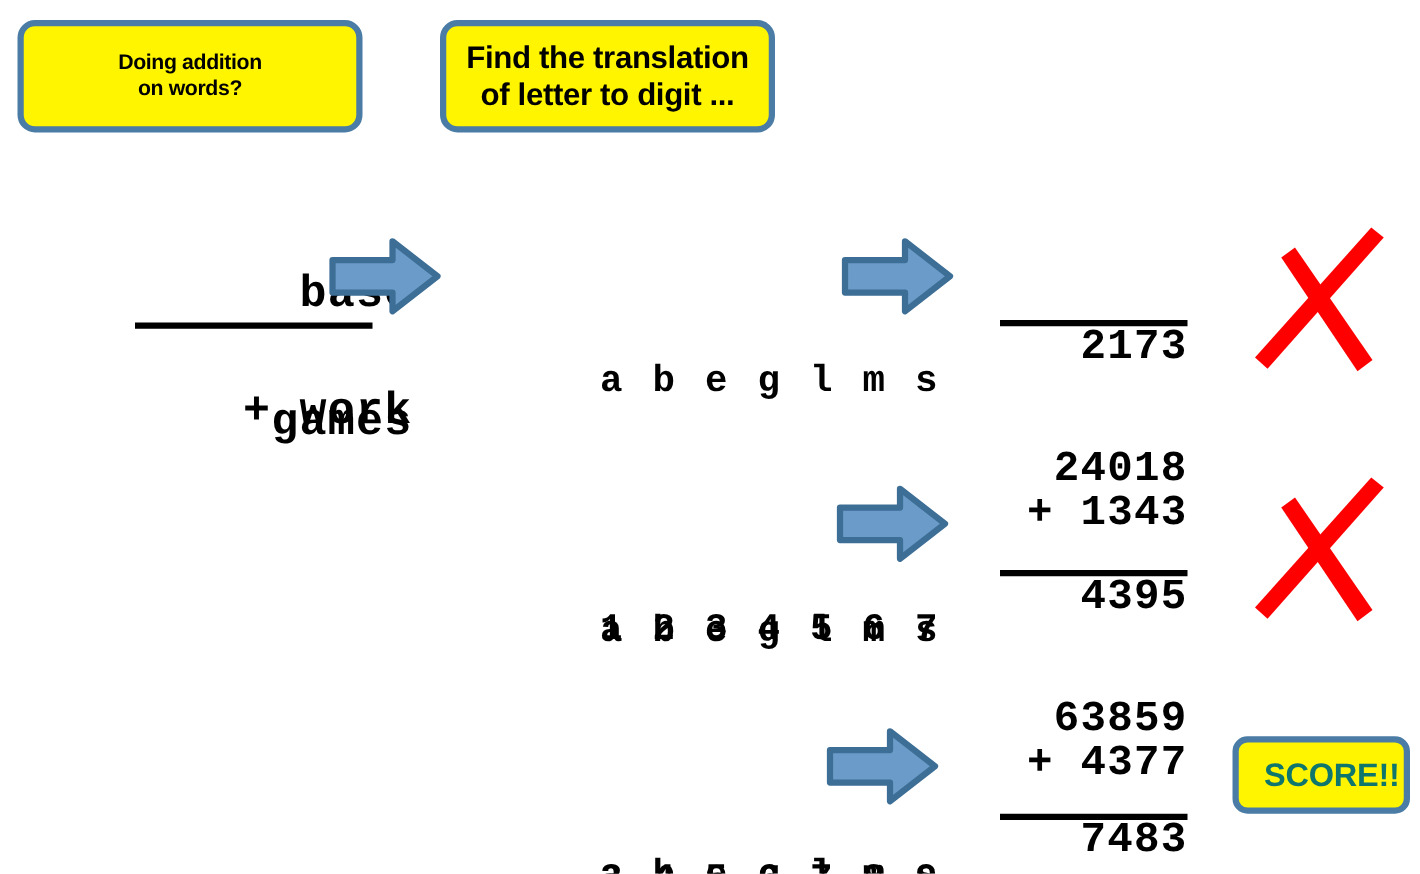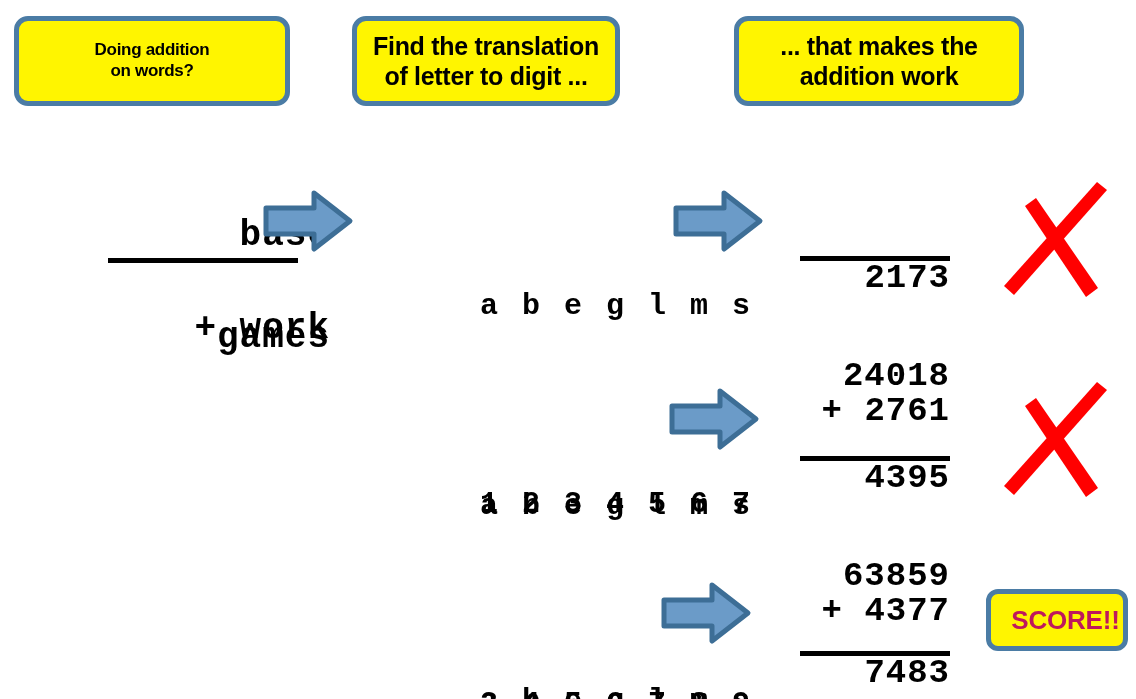--- a/index.html
+++ b/index.html
@@ -102,21 +102,21 @@
   
   .score-badge {
     position: absolute;
     background: #FFF500;
     border: 5px solid #4B7CA5;
     border-radius: 12px;
     box-sizing: border-box;
     display: flex;
     align-items: center;
     justify-content: center;
-    color: #be185d;
+    color: #0f766e;
     font-weight: bold;
     font-size: 26px;
     letter-spacing: -0.2px;
     font-family: "Liberation Sans", sans-serif;
     padding-left: 17px;
   }
 </style>
 </head>
 <body>
 
@@ -133,24 +133,20 @@
 
   <div class="bubble" style="left:352px; top:16px; width:268px; height:90px; font-size:25px;justify-content:center;">
     <span class="bubble-text">Find the translation
 of letter to digit ...</span>
   </div>
   <svg class="tail" style="left:500px; top:98px;" width="110" height="48" viewBox="0 0 110 48">
     <path d="M 5 2 L 5 44 L 70 6 L 104 6 Z" fill="#FFF500" stroke="#4B7CA5" stroke-width="5" stroke-linejoin="round"></path>
     <path d="M 8 -6 L 101 -6 L 101 8 L 8 8 Z" fill="#FFF500"></path>
   </svg>
 
-  <div class="bubble" style="left:734px; top:16px; width:290px; height:90px; font-size:25px;">
-    <span class="bubble-text">... that makes the
-addition work</span>
-  </div>
   <svg class="tail" style="left:870px; top:98px;" width="110" height="48" viewBox="0 0 110 48">
     <path d="M 5 2 L 5 44 L 70 6 L 104 6 Z" fill="#FFF500" stroke="#4B7CA5" stroke-width="5" stroke-linejoin="round"></path>
     <path d="M 8 -6 L 101 -6 L 101 8 L 8 8 Z" fill="#FFF500"></path>
   </svg>
 
   <div class="mono word-puzzle" style="left:100px; top:166px; width:230px; text-align:right;">
     <span class="line">base</span><br>
     <span class="line">+ work</span>
   </div>
   <div class="rule" style="left:108px; top:258px; width:190px;"></div>
@@ -170,21 +166,21 @@
       <span class="cell">1</span><span class="cell">2</span><span class="cell">3</span><span class="cell">4</span><span class="cell">5</span><span class="cell">6</span><span class="cell">7</span>
     </span>
   </div>
 
   <svg class="arrow" style="left:672px; top:188px;" width="92" height="66" viewBox="0 0 92 66">
     <path d="M 4 20 L 52 20 L 52 5 L 88 33 L 52 61 L 52 46 L 4 46 Z" fill="#6B9BC8" stroke="#3D6E96" stroke-width="5" stroke-linejoin="round"></path>
   </svg>
 
   <div class="mono sum" style="left:790px; top:168px; width:160px;">
     <span class="line">2173</span>
-    <span class="line">+ 2761</span>
+    <span class="line">+ 1343</span>
   </div>
   <div class="rule" style="left:800px; top:256px; width:150px;"></div>
   <div class="mono sum" style="left:790px; top:266px; width:160px;">
     <span class="line">24018</span>
   </div>
 
   <svg class="redx" style="left:994px; top:178px;" width="118" height="124" viewBox="0 0 118 124">
     <path d="M 31 28 L 42 20 L 104 110 L 92 119 Z" fill="#FF0000"></path>
     <path d="M 103 4 L 113 12 L 20 117 L 10 108 Z" fill="#FF0000"></path>
   </svg>

